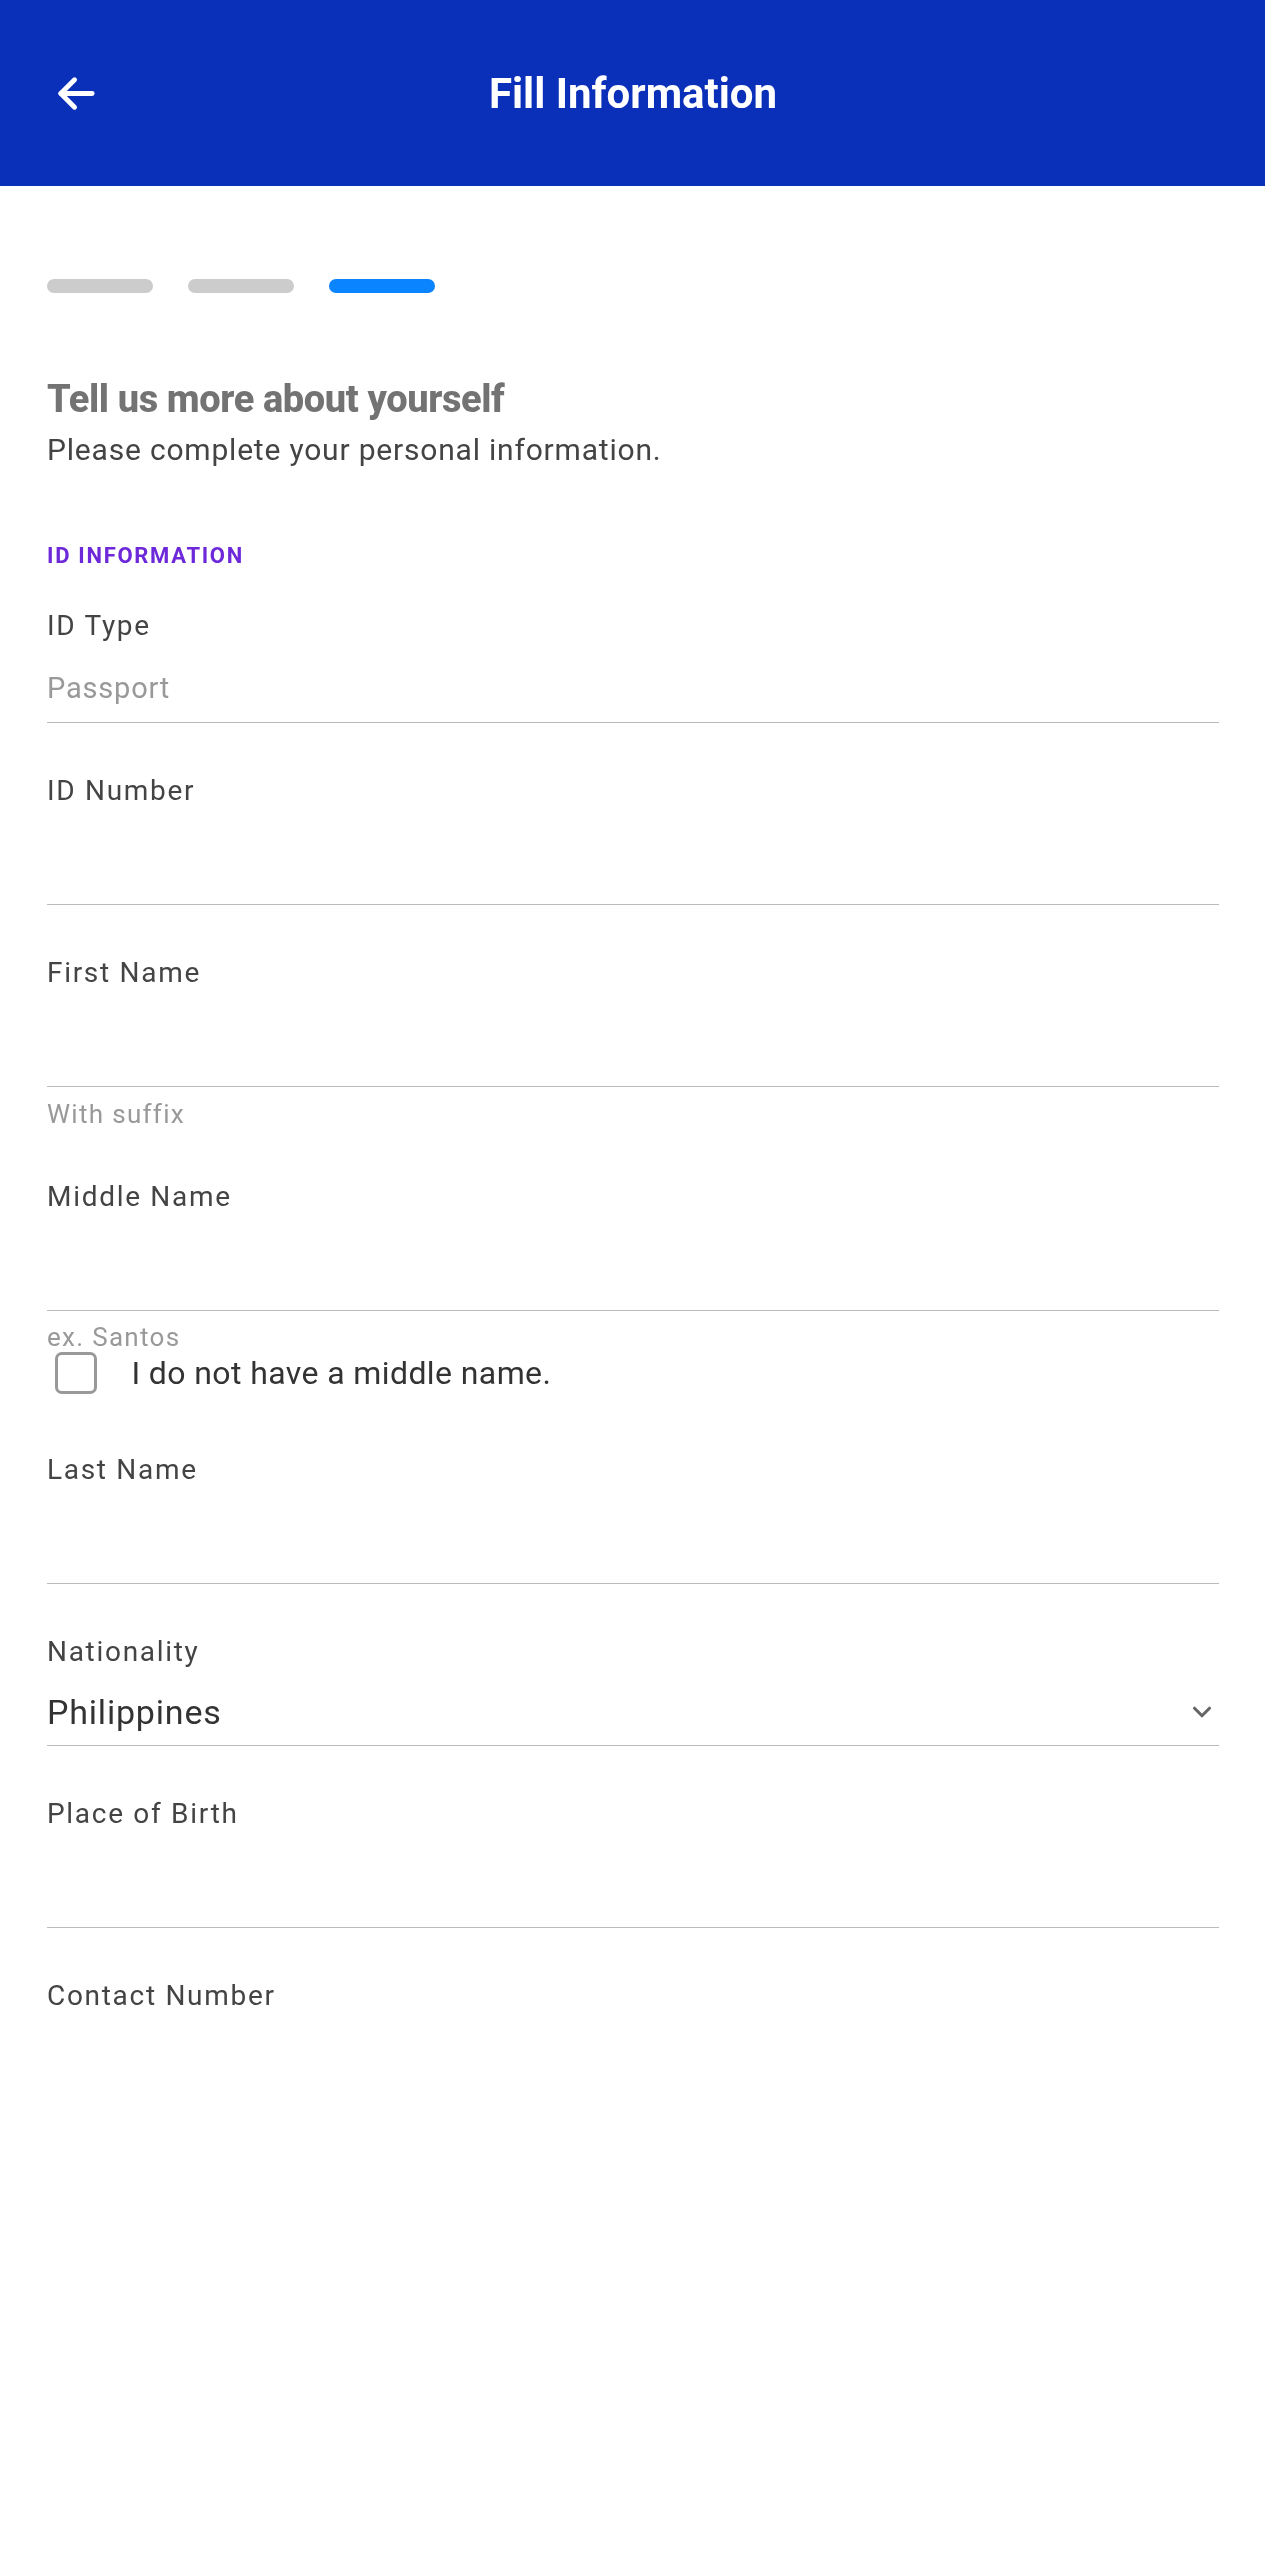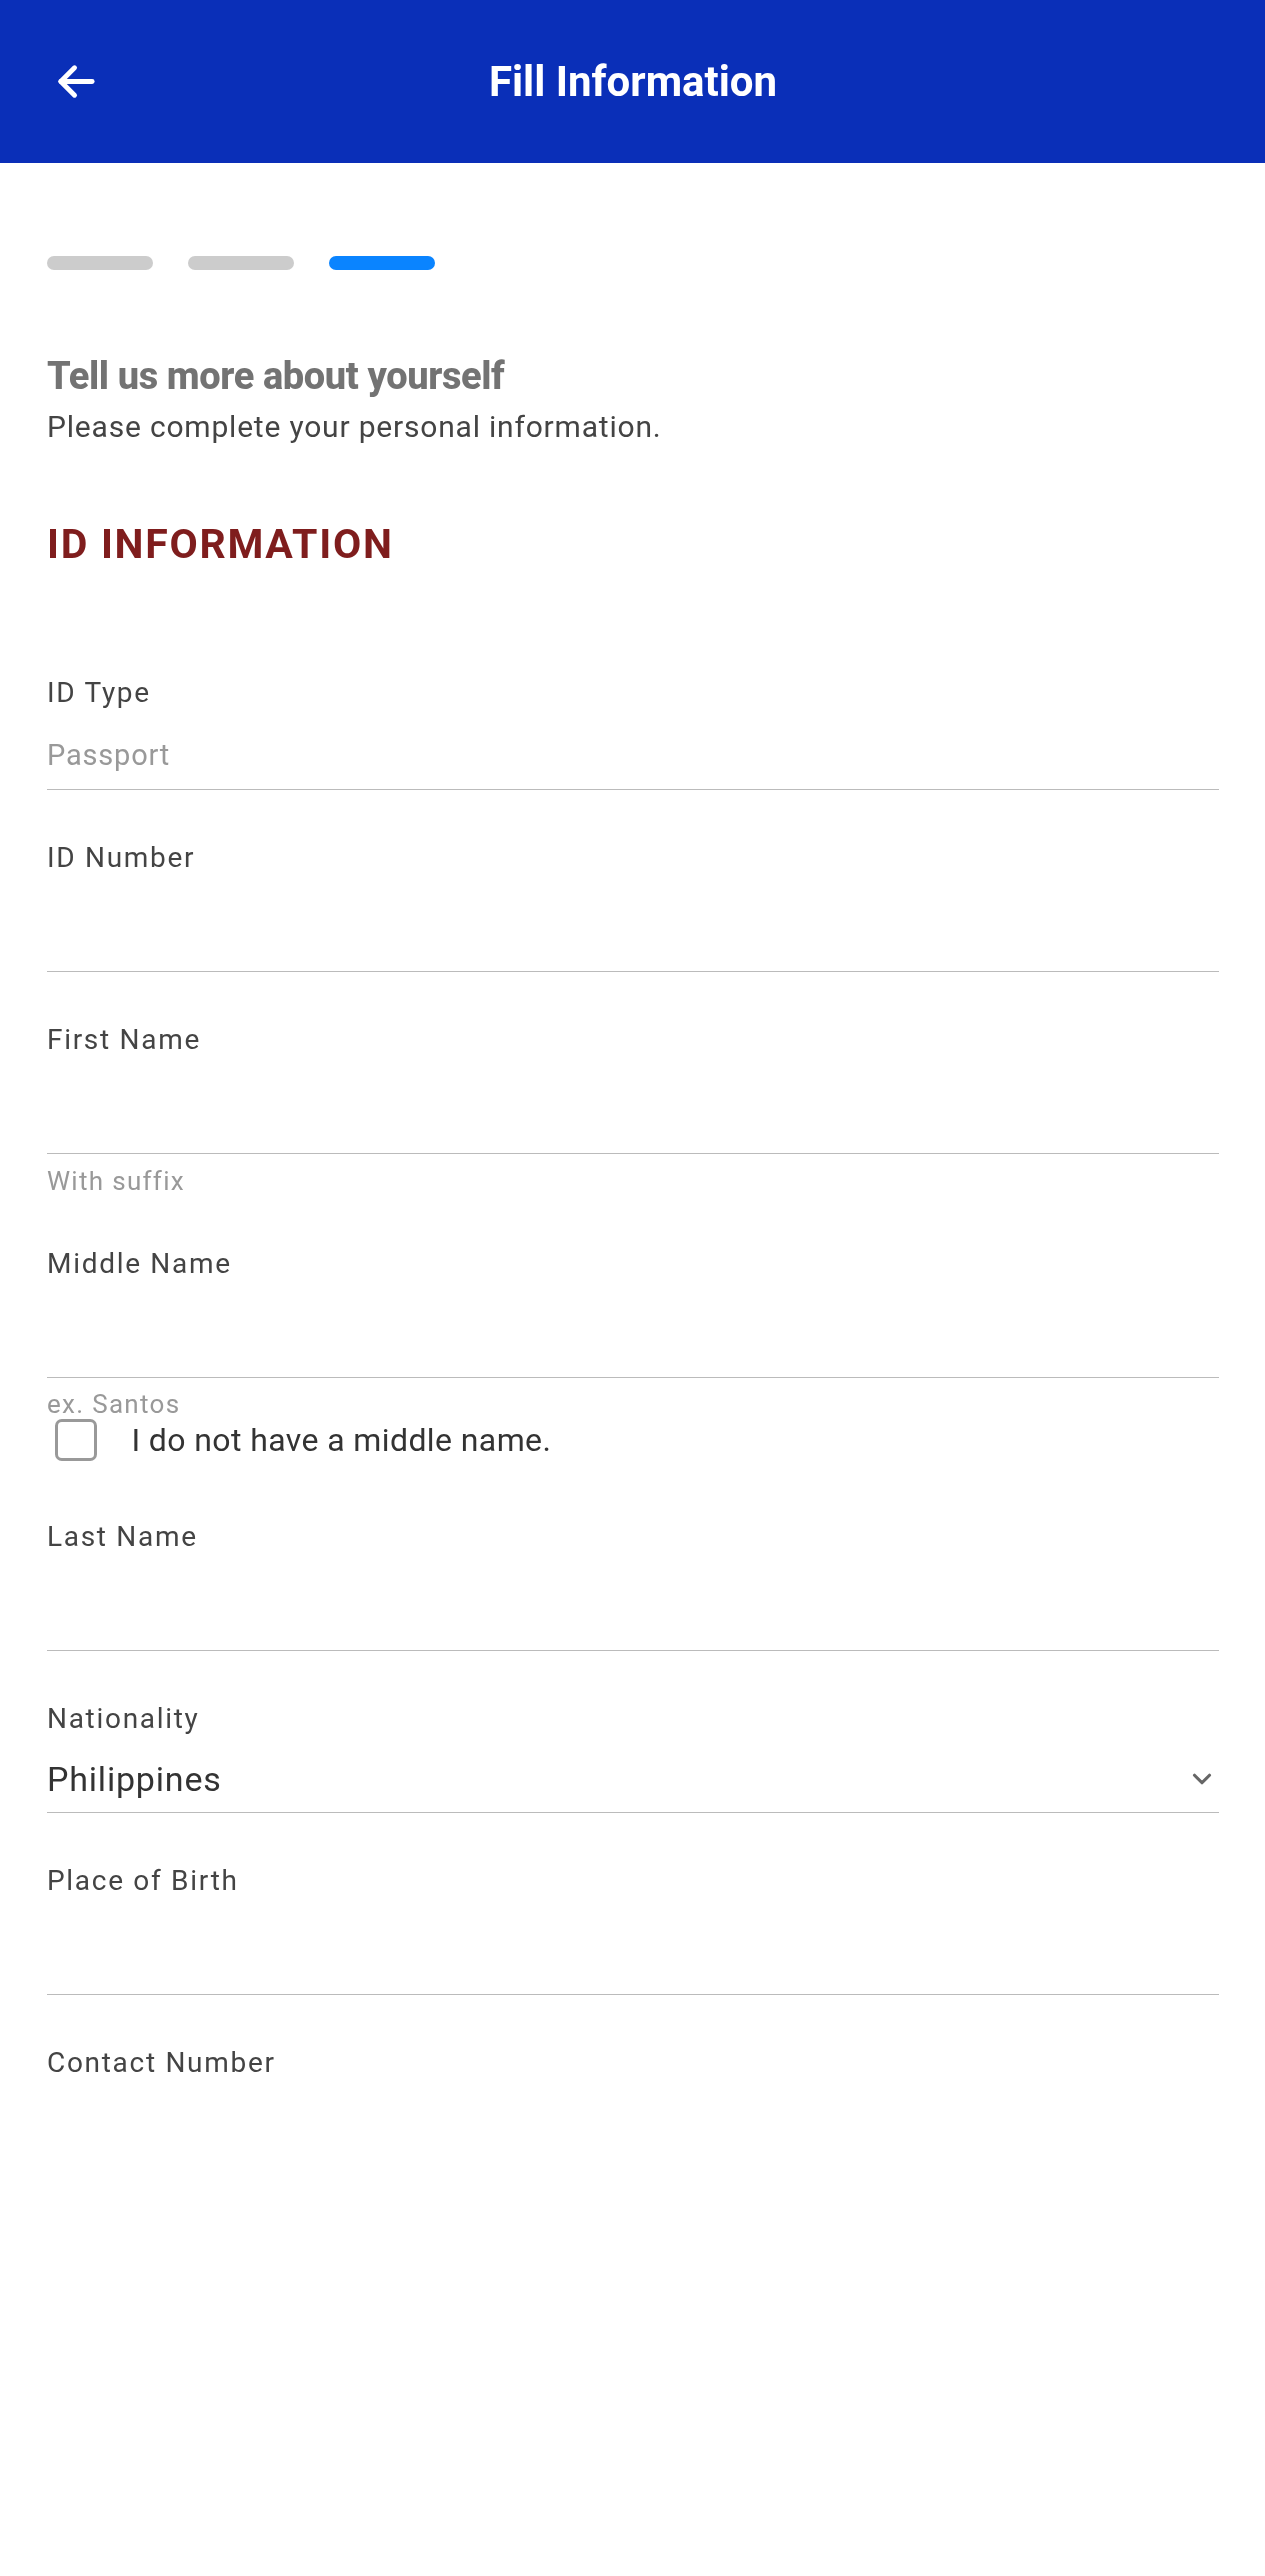--- a/index.html
+++ b/index.html
@@ -7,21 +7,21 @@
       padding: 0;
       box-sizing: border-box;
     }
     body {
       font-family: -apple-system, BlinkMacSystemFont, 'Segoe UI', Roboto, Arial, sans-serif;
       background: #fff;
       width: 1266px;
     }
     .header {
       background: #0a2fb8;
-      height: 163px;
+      height: 186px;
       display: flex;
       align-items: center;
       padding: 0 51px;
       position: relative;
     }
     .back-icon {
       width: 51px;
       height: 51px;
       display: flex;
       align-items: center;
@@ -59,25 +59,25 @@
       margin-bottom: 11.8px;
       letter-spacing: -0.4px;
     }
     .section-subtitle {
       font-size: 30px;
       color: #444;
       margin-bottom: 76px;
       letter-spacing: 0.8px;
     }
     .group-heading {
-      font-size: 41px;
+      font-size: 22px;
       font-weight: 700;
-      color: #7f1d1d;
+      color: #6d28d9;
       letter-spacing: 1.7px;
-      margin-bottom: 108px;
+      margin-bottom: 41px;
     }
     .field {
       margin-bottom: 51px;
     }
     .field-label {
       font-size: 28px;
       color: #444;
       letter-spacing: 1.7px;
       margin-bottom: 15px;
       display: block;

